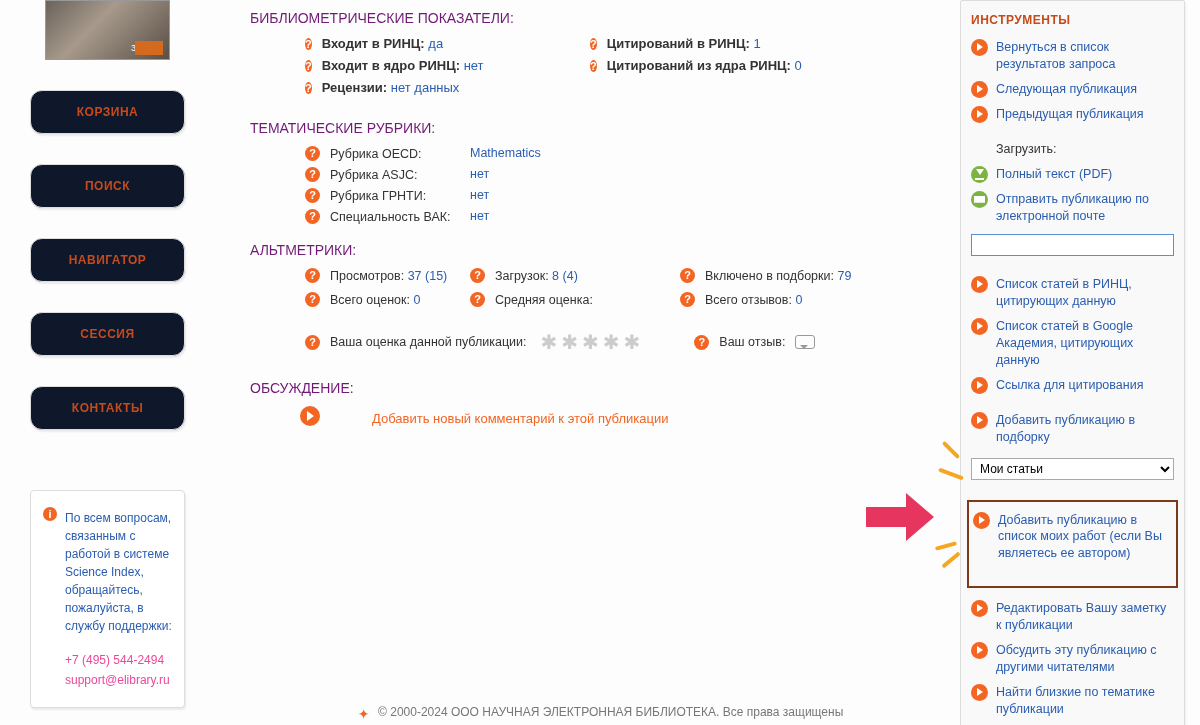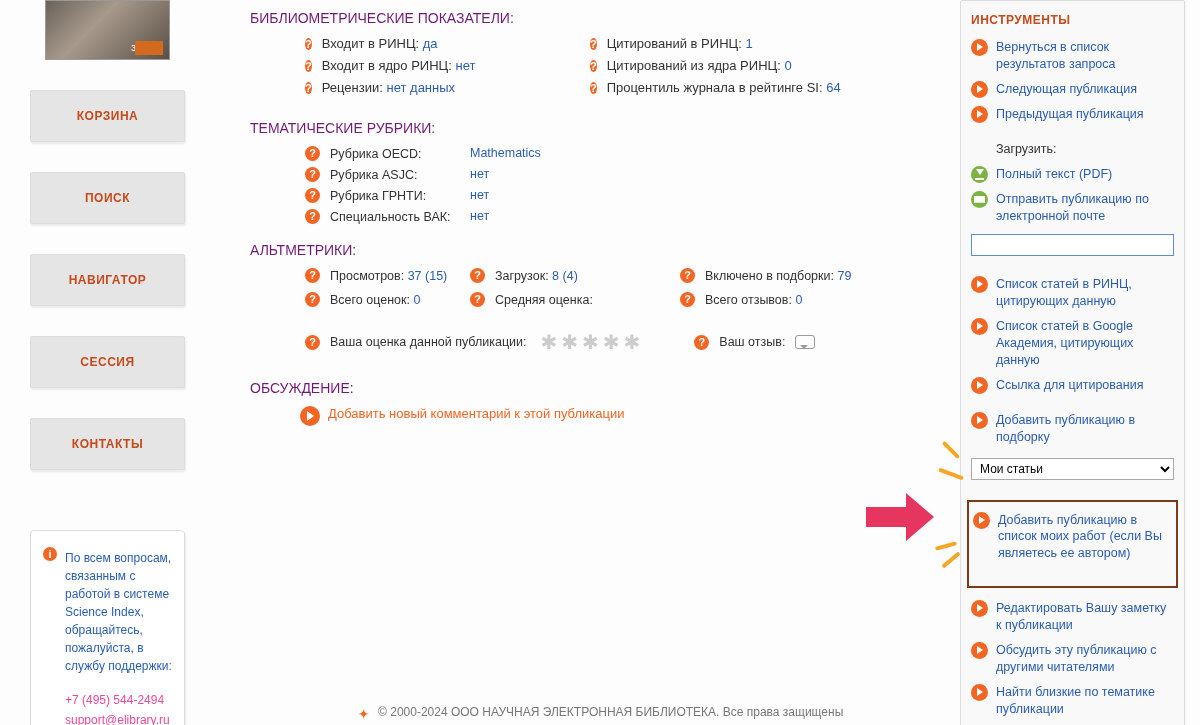--- a/index.html
+++ b/index.html
@@ -41,24 +41,24 @@
 }
 .journal-img .jlabel {
   position: absolute;
   right: 10px; bottom: 6px;
   font-size: 9px;
   color: #fff;
 }
 .nav-btn {
   margin-top: 30px;
   width: 155px;
-  height: 52px;
+  height: 44px;
   border: 1px solid #ddd;
-  border-radius: 2px;
-  background: #e5e5e5;
+  border-radius: 12px;
+  background: #0f172a;
   display: flex;
   align-items: center;
   justify-content: center;
   color: #c64a1a;
   font-weight: bold;
   font-size: 12px;
   letter-spacing: 0.5px;
   box-shadow: 1px 2px 2px rgba(0,0,0,0.08);
   cursor: pointer;
 }
@@ -107,21 +107,21 @@
   border-radius: 50%;
   background: #f26522;
   color: #fff;
   font-weight: bold;
   font-size: 11px;
   text-align: center;
   line-height: 15px;
   margin-right: 10px;
   flex-shrink: 0;
 }
-.lab { color: #333; }
+.lab { color: #333; font-weight: bold; }
 .val-link { color: #2a5db0; }
 .col { position: absolute; }
 .grid1 .c1 { left: 55px; width: 260px; }
 .grid1 .c2 { left: 340px; width: 360px; }
 .grid1 { position: relative; height: 66px; }
 .grid-row { position: relative; height: 22px; }
 
 .grid2 { margin-left: 55px; }
 .grid2 .trow { display: flex; margin-bottom: 6px; font-size: 12.5px;}
 .grid2 .tlab { display:flex; align-items:center; width: 165px; }
@@ -147,21 +147,21 @@
   position: relative;
 }
 .bubble::after {
   content:"";
   position:absolute;
   left:4px; bottom:-5px;
   border:4px solid transparent;
   border-top-color:#999;
 }
 
-.add-comment { margin-left: 50px; margin-top: 8px; display:flex; align-items:flex-start; font-size:13px;}
+.add-comment { margin-left: 50px; margin-top: 8px; display:flex; align-items:flex-end; font-size:13px;gap:44px;}
 .play-icon {
   width: 20px; height: 20px; border-radius:50%;
   background:#f26522;
   position: relative;
   margin-right: 8px;
   flex-shrink:0;
 }
 .play-icon::after {
   content:"";
   position:absolute;
@@ -360,21 +360,20 @@
       <div class="grid-row">
         <div class="col c1"><span class="q">?</span><span class="lab">Входит в РИНЦ:</span> <a class="val-link">да</a></div>
         <div class="col c2"><span class="q">?</span><span class="lab">Цитирований в РИНЦ:</span> <a class="val-link">1</a></div>
       </div>
       <div class="grid-row">
         <div class="col c1"><span class="q">?</span><span class="lab">Входит в ядро РИНЦ:</span> <a class="val-link">нет</a></div>
         <div class="col c2"><span class="q">?</span><span class="lab">Цитирований из ядра РИНЦ:</span> <a class="val-link">0</a></div>
       </div>
       <div class="grid-row">
         <div class="col c1"><span class="q">?</span><span class="lab">Рецензии:</span> <a class="val-link">нет данных</a></div>
-        <div class="col c2"><span class="q">?</span><span class="lab">Процентиль журнала в рейтинге SI:</span> <a class="val-link">64</a></div>
       </div>
     </div>
   </div>
 
   <div class="section-head" style="margin-top:18px">ТЕМАТИЧЕСКИЕ РУБРИКИ:</div>
   <div class="grid2">
     <div class="trow">
         <div class="tlab">
           <span class="q">?</span>
           <span>Рубрика OECD:</span>

